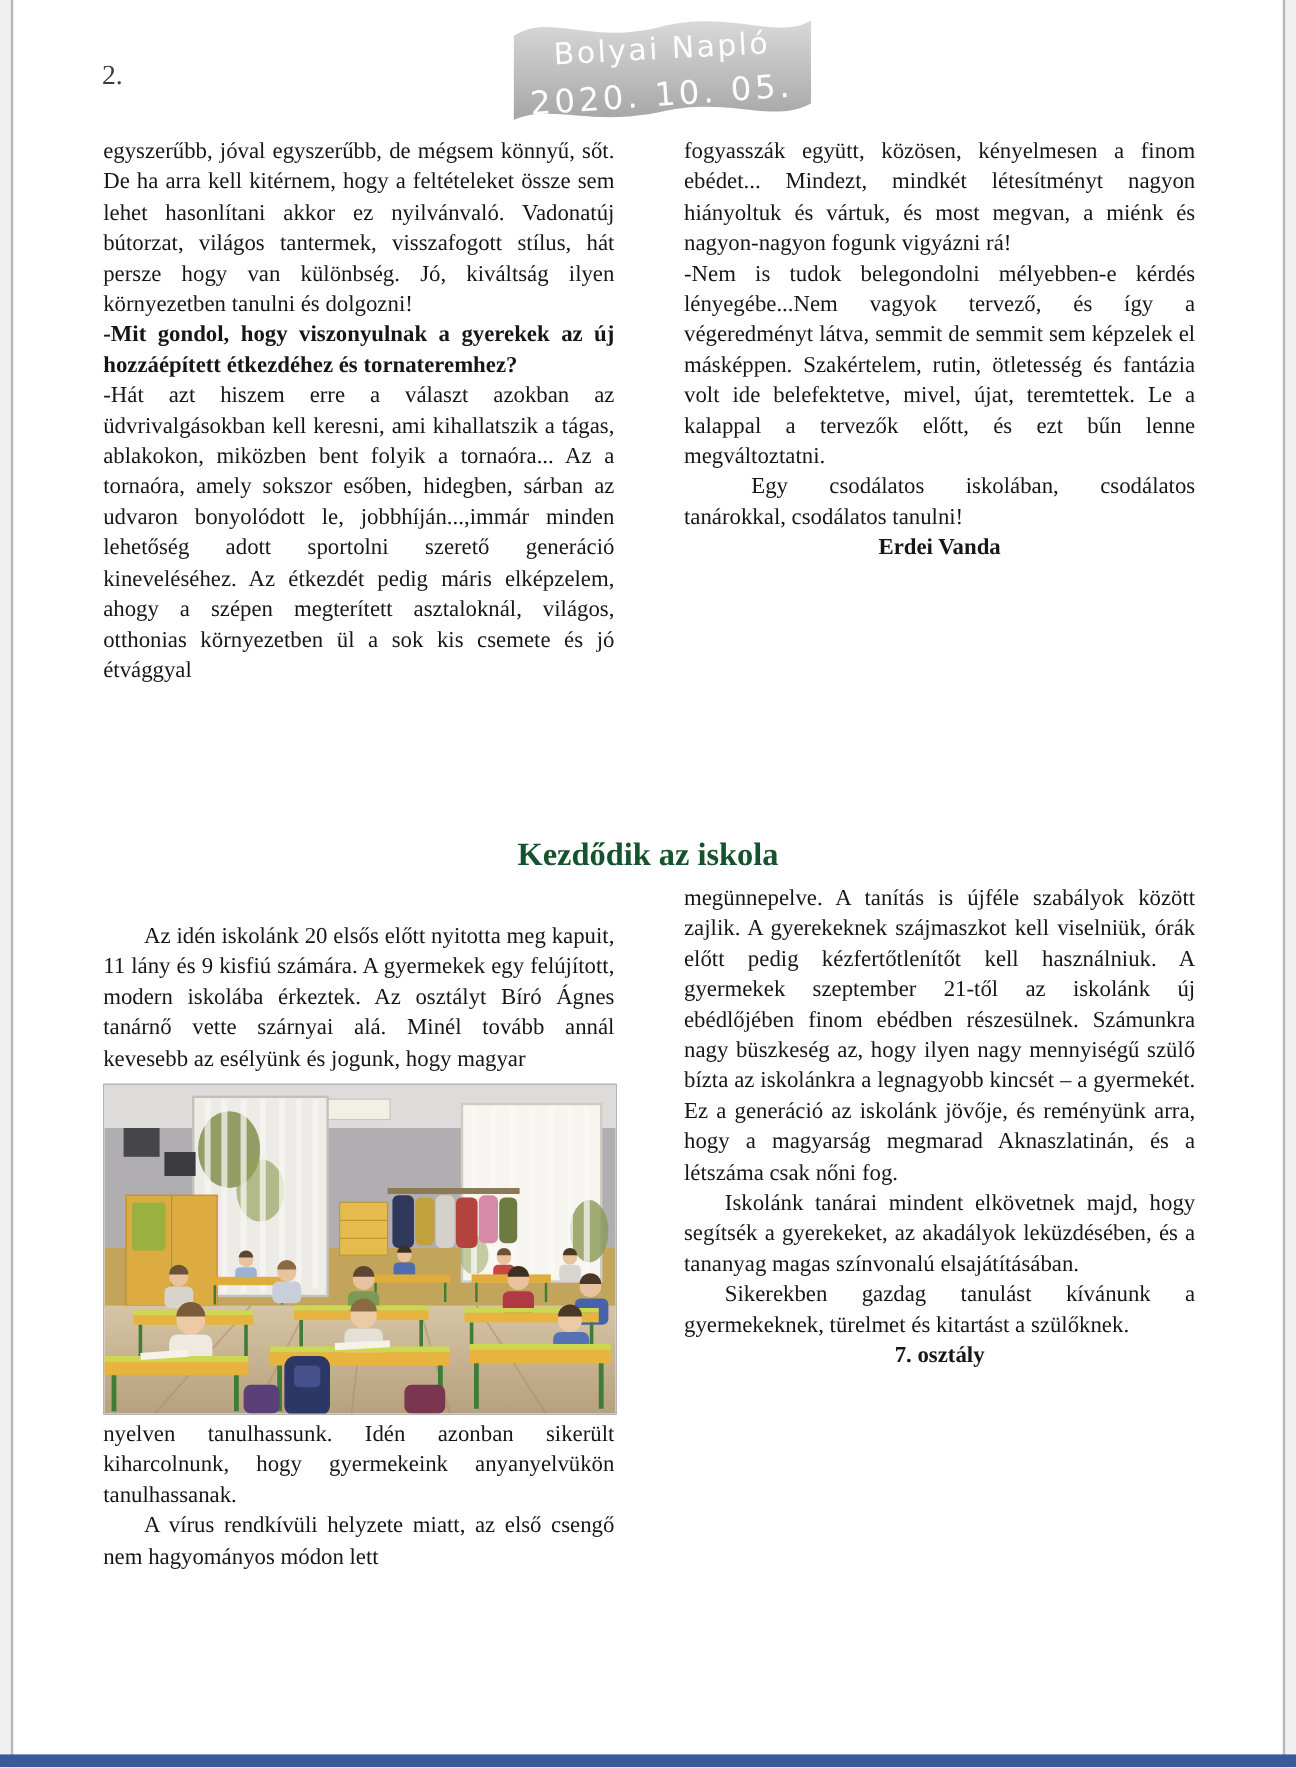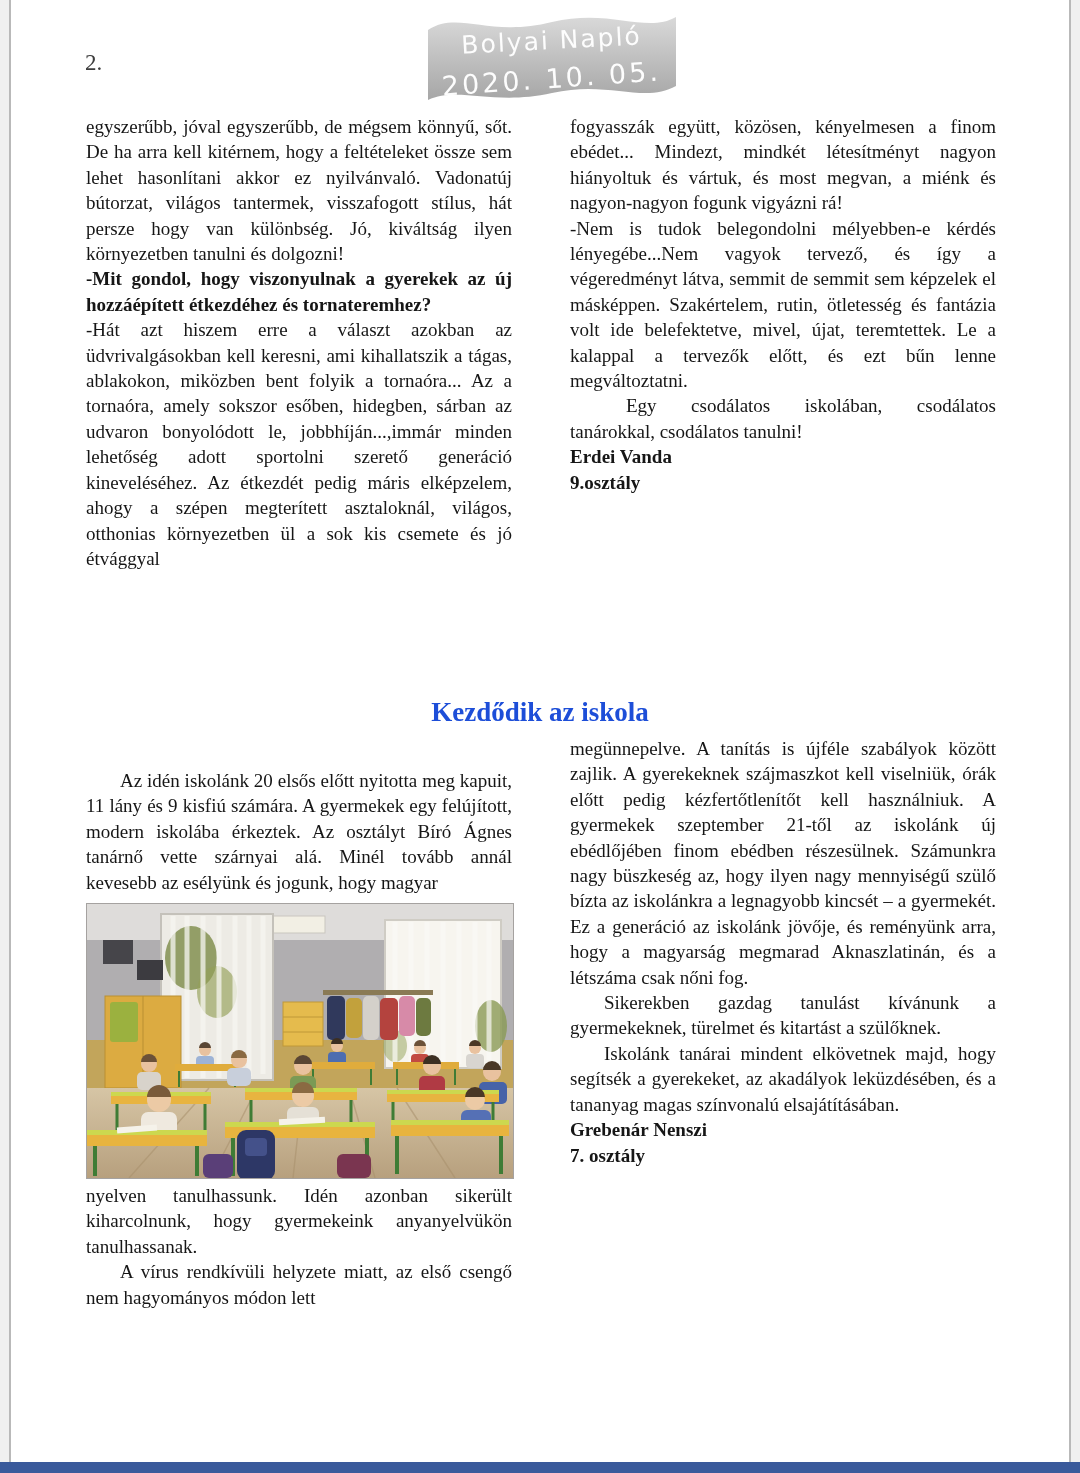--- a/index.html
+++ b/index.html
@@ -16,30 +16,30 @@
   .banner { position:absolute; left:428px; top:2px; width:248px; height:108px; }
 
   .col {
     position:absolute; width:426px; font-size:19px; line-height:25.4px;
     text-align:justify; text-justify:inter-word;
   }
   .col p { margin:0; }
   .bold { font-weight:bold; }
   .indent { text-indent:34px; }
   .indent-lg { text-indent:56px; }
-  .sig { text-align:left; font-weight:bold; }
+  .sig { text-align:center; font-weight:bold; }
 
   .col-1-left  { left:86px;  top:114px; }
   .col-1-right { left:570px; top:114px; }
   .col-2-left  { left:86px;  top:736px;margin-top:32px; }
   .col-2-right { left:570px; top:736px; }
 
   .section-title {
     position:absolute; left:0; right:0; text-align:center;
-    font-weight:bold; font-size:27px; color:#1d4ed8;
+    font-weight:bold; font-size:27px; color:#14532d;
   }
   .title-article2 { top:697px; }
   .title-footer  { top:1310px; }
 
   .photo { display:block; margin:8px 0 4px 0; border:1px solid #a5a2a0; }
 
   .bottom-bar { position:absolute; left:0; right:0; bottom:0; height:11px; background:#3a5a9b; }
 </style>
 </head>
 <body>
@@ -69,21 +69,20 @@
     <p>egyszerűbb, jóval egyszerűbb, de mégsem könnyű, sőt. De ha arra kell kitérnem, hogy a feltételeket össze sem lehet hasonlítani akkor ez nyilvánvaló. Vadonatúj bútorzat, világos tantermek, visszafogott stílus, hát persze hogy van különbség. Jó, kiváltság ilyen környezetben tanulni és dolgozni!</p>
     <p class="bold">-Mit gondol, hogy viszonyulnak a gyerekek az új hozzáépített étkezdéhez és tornateremhez?</p>
     <p>-Hát azt hiszem erre a választ azokban az üdvrivalgásokban kell keresni, ami kihallatszik a tágas, ablakokon, miközben bent folyik a tornaóra... Az a tornaóra, amely sokszor esőben, hidegben, sárban az udvaron bonyolódott le, jobbhíján...,immár minden lehetőség adott sportolni szerető generáció kineveléséhez. Az étkezdét pedig máris elképzelem, ahogy a szépen megterített asztaloknál, világos, otthonias környezetben ül a sok kis csemete és jó étvággyal</p>
   </div>
 
   <div class="col col-1-right">
     <p>fogyasszák együtt, közösen, kényelmesen a finom ebédet... Mindezt, mindkét létesítményt nagyon hiányoltuk és vártuk, és most megvan, a miénk és nagyon-nagyon fogunk vigyázni rá!</p>
     <p>-Nem is tudok belegondolni mélyebben-e kérdés lényegébe...Nem vagyok tervező, és így a végeredményt látva, semmit de semmit sem képzelek el másképpen. Szakértelem, rutin, ötletesség és fantázia volt ide belefektetve, mivel, újat, teremtettek. Le a kalappal a tervezők előtt, és ezt bűn lenne megváltoztatni.</p>
     <p class="indent-lg">Egy csodálatos iskolában, csodálatos tanárokkal, csodálatos tanulni!</p>
     <p class="sig">Erdei Vanda</p>
-    <p class="sig">9.osztály</p>
   </div>
 
   <div class="section-title title-article2">Kezdődik az iskola</div>
 
   <div class="col col-2-left">
     <p class="indent">Az idén iskolánk 20 elsős előtt nyitotta meg kapuit, 11 lány és 9 kisfiú számára. A gyermekek egy felújított, modern iskolába érkeztek. Az osztályt Bíró Ágnes tanárnő vette szárnyai alá. Minél tovább annál kevesebb az esélyünk és jogunk, hogy magyar</p>
 
     <svg class="photo" viewBox="0 0 426 274" width="426" height="274" role="img">
       <defs>
         <linearGradient id="floorg" x1="0" y1="0" x2="0" y2="1">
@@ -216,22 +215,21 @@
       <rect x="116" y="250" width="30" height="24" rx="6" fill="#5a3f78"></rect>
       <rect x="250" y="250" width="34" height="24" rx="6" fill="#7a3550"></rect>
     </svg>
 
     <p>nyelven tanulhassunk. Idén azonban sikerült kiharcolnunk, hogy gyermekeink anyanyelvükön tanulhassanak.</p>
     <p class="indent">A vírus rendkívüli helyzete miatt, az első csengő nem hagyományos módon lett</p>
   </div>
 
   <div class="col col-2-right">
     <p>megünnepelve. A tanítás is újféle szabályok között zajlik. A gyerekeknek szájmaszkot kell viselniük, órák előtt pedig kézfertőtlenítőt kell használniuk. A gyermekek szeptember 21-től az iskolánk új ebédlőjében finom ebédben részesülnek. Számunkra nagy büszkeség az, hogy ilyen nagy mennyiségű szülő bízta az iskolánkra a legnagyobb kincsét – a gyermekét. Ez a generáció az iskolánk jövője, és reményünk arra, hogy a magyarság megmarad Aknaszlatinán, és a létszáma csak nőni fog.</p>
+    <p class="indent">Iskolánk tanárai mindent elkövetnek majd, hogy segítsék a gyerekeket, az akadályok leküzdésében, és a tananyag magas színvonalú elsajátításában.</p>
     <p class="indent">Sikerekben gazdag tanulást kívánunk a gyermekeknek, türelmet és kitartást a szülőknek.</p>
-    <p class="indent">Iskolánk tanárai mindent elkövetnek majd, hogy segítsék a gyerekeket, az akadályok leküzdésében, és a tananyag magas színvonalú elsajátításában.</p>
-    <p class="sig">Grebenár Nenszi</p>
     <p class="sig">7. osztály</p>
   </div>
 
 
   <div class="bottom-bar"></div>
 
 </div>
 
 </body></html>

